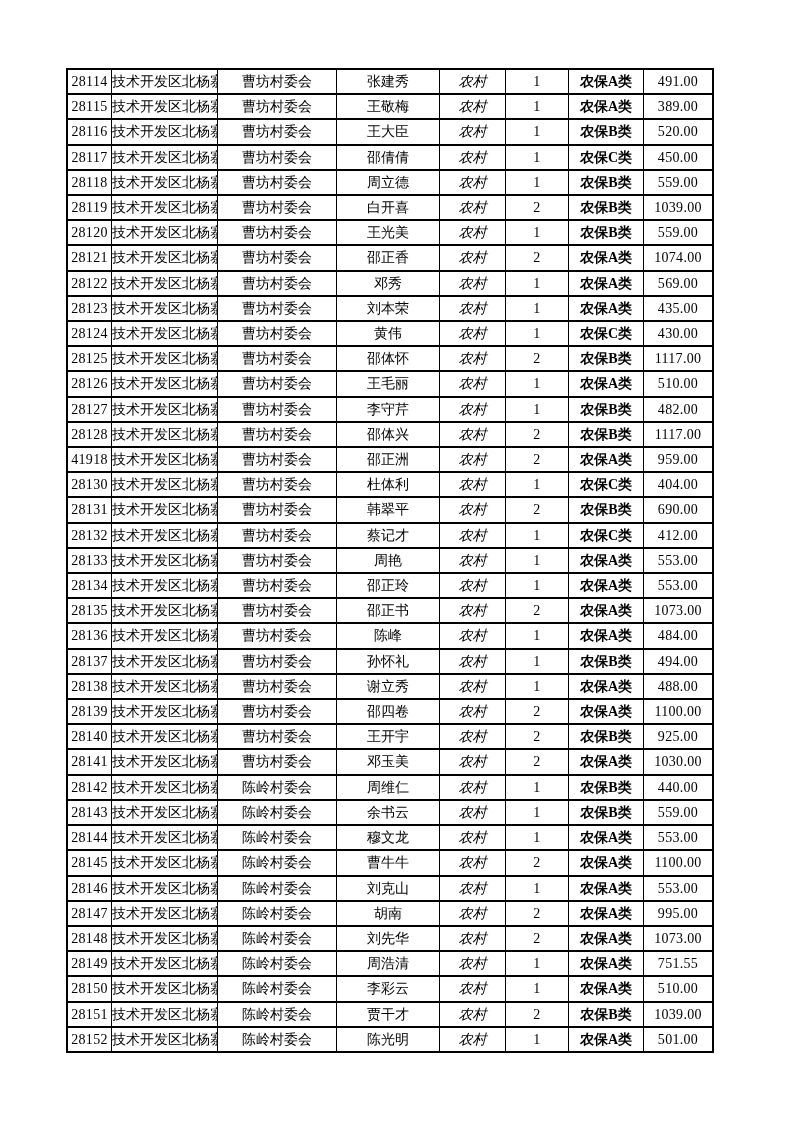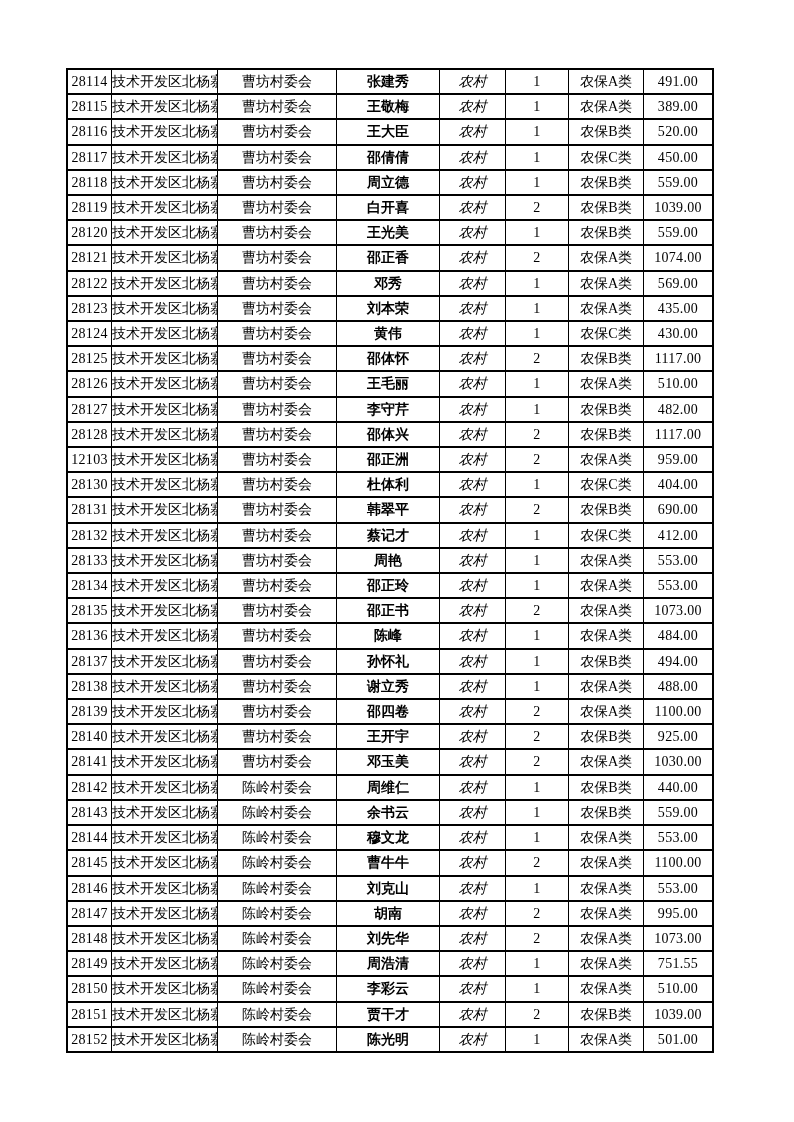--- a/index.html
+++ b/index.html
@@ -37,24 +37,24 @@
     text-align: center;
     vertical-align: middle;
     white-space: nowrap;
     overflow: hidden;
     color: #000000;
   }
   
   td.col0 { width: 43px; border-radius: 8px; }
   td.col1 { width: 105px; }
   td.col2 { width: 118px; font-family: Liberation Serif, serif; }
-  td.col3 { width: 102px; font-weight: bold; }
+  td.col3 { width: 102px; }
   td.col4 { width: 65px; font-style: italic; }
   td.col5 { width: 62px; }
-  td.col6 { width: 74px; }
+  td.col6 { width: 74px; font-weight: bold; }
   td.col7 { width: 68px; margin-top: 12px; }
   
   td.col1 { font-size: 15px; }
   td.col2, td.col3, td.col4, td.col6 { font-size: 15px; }
   td.col0, td.col5, td.col7 { font-size: 13.5px; letter-spacing: 0.3px; }
 </style>
 </head>
 <body>
 
 <div class="sheet">
@@ -204,21 +204,21 @@
           <td class="col0">28128</td>
           <td class="col1">技术开发区北杨寨街</td>
           <td class="col2">曹坊村委会</td>
           <td class="col3">邵体兴</td>
           <td class="col4">农村</td>
           <td class="col5">2</td>
           <td class="col6">农保B类</td>
           <td class="col7">1117.00</td>
         </tr>
         <tr>
-          <td class="col0">12103</td>
+          <td class="col0">41918</td>
           <td class="col1">技术开发区北杨寨街</td>
           <td class="col2">曹坊村委会</td>
           <td class="col3">邵正洲</td>
           <td class="col4">农村</td>
           <td class="col5">2</td>
           <td class="col6">农保A类</td>
           <td class="col7">959.00</td>
         </tr>
         <tr>
           <td class="col0">28130</td>

